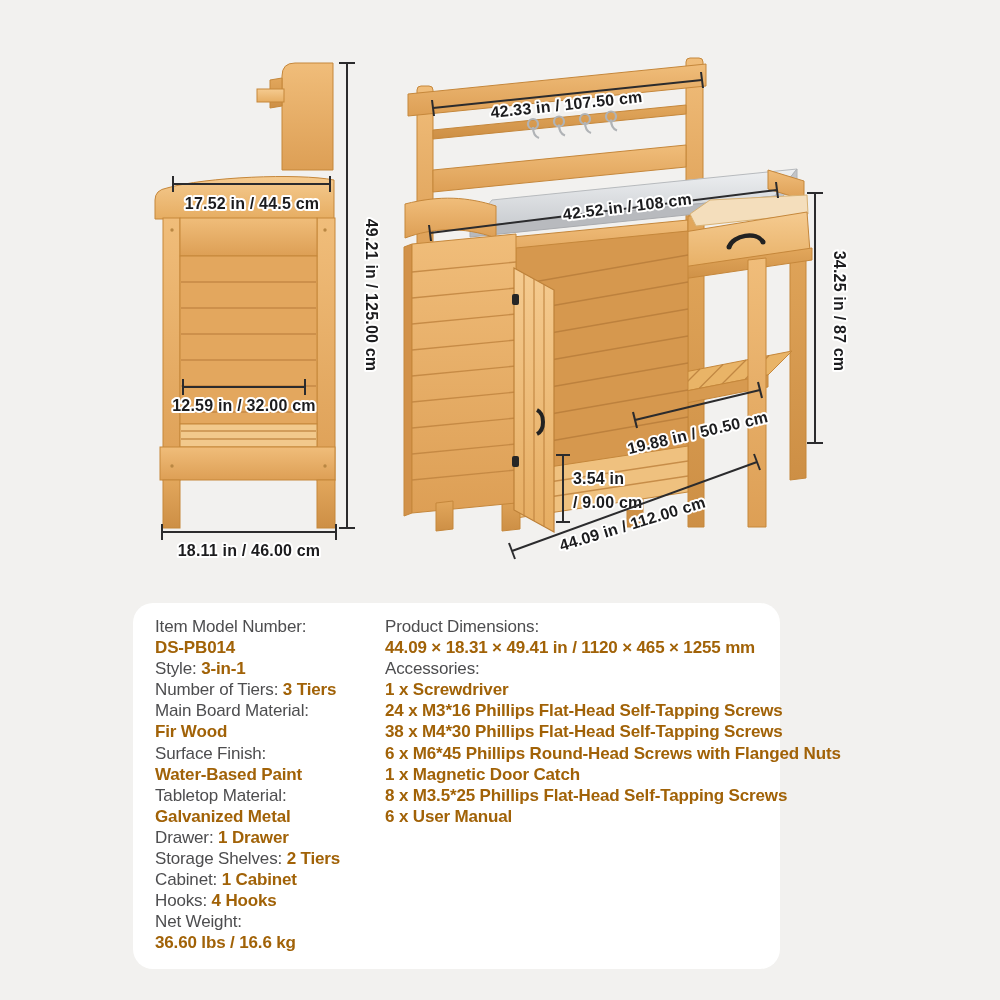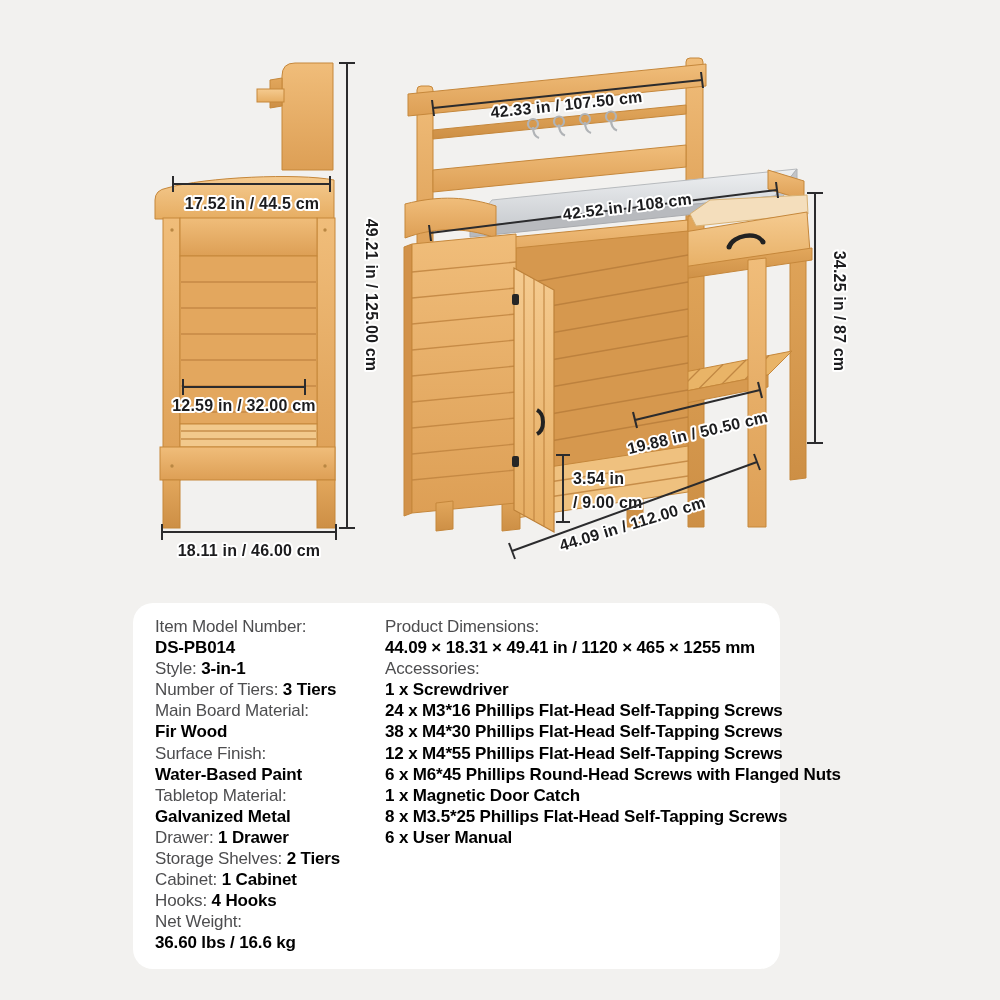--- a/index.html
+++ b/index.html
@@ -26,21 +26,21 @@
     background:#ffffff;border-radius:20px;
   }
   .spec-col{position:absolute;top:13px;}
   #spec-col-left{left:22px;}
   #spec-col-right{left:252px;}
   .spec-line{
     font-size:17px;line-height:21.1px;white-space:nowrap;
     letter-spacing:-0.15px;
   }
   .spec-line .label{color:#4d4d4f;font-weight:400;}
-  .spec-line .value{color:#000000;font-weight:700;}
+  .spec-line .value{color:#a16207;font-weight:700;}
 </style>
 </head>
 <body>
 
 <div id="stage">
 
 <svg id="diagram" width="1000" height="600" viewBox="0 0 1000 600">
   <defs>
     <linearGradient id="gWood" x1="0" y1="0" x2="0" y2="1">
       <stop offset="0" stop-color="#f0bd7a"></stop>
@@ -280,21 +280,20 @@
         <div class="spec-line"><span class="label">Net Weight:</span></div>
         <div class="spec-line"><span class="value">36.60 lbs / 16.6 kg</span></div>
       </div>
   <div id="spec-col-right" class="spec-col">
         <div class="spec-line"><span class="label">Product Dimensions:</span></div>
         <div class="spec-line"><span class="value">44.09 × 18.31 × 49.41 in / 1120 × 465 × 1255 mm</span></div>
         <div class="spec-line"><span class="label">Accessories:</span></div>
         <div class="spec-line"><span class="value">1 x Screwdriver</span></div>
         <div class="spec-line"><span class="value">24 x M3*16 Phillips Flat-Head Self-Tapping Screws</span></div>
         <div class="spec-line"><span class="value">38 x M4*30 Phillips Flat-Head Self-Tapping Screws</span></div>
-        <div class="spec-line"><span class="value">12 x M4*55 Phillips Flat-Head Self-Tapping Screws</span></div>
         <div class="spec-line"><span class="value">6 x M6*45 Phillips Round-Head Screws with Flanged Nuts</span></div>
         <div class="spec-line"><span class="value">1 x Magnetic Door Catch</span></div>
         <div class="spec-line"><span class="value">8 x M3.5*25 Phillips Flat-Head Self-Tapping Screws</span></div>
         <div class="spec-line"><span class="value">6 x User Manual</span></div>
       </div>
 </div>
 
 </div>
 
 </body></html>

